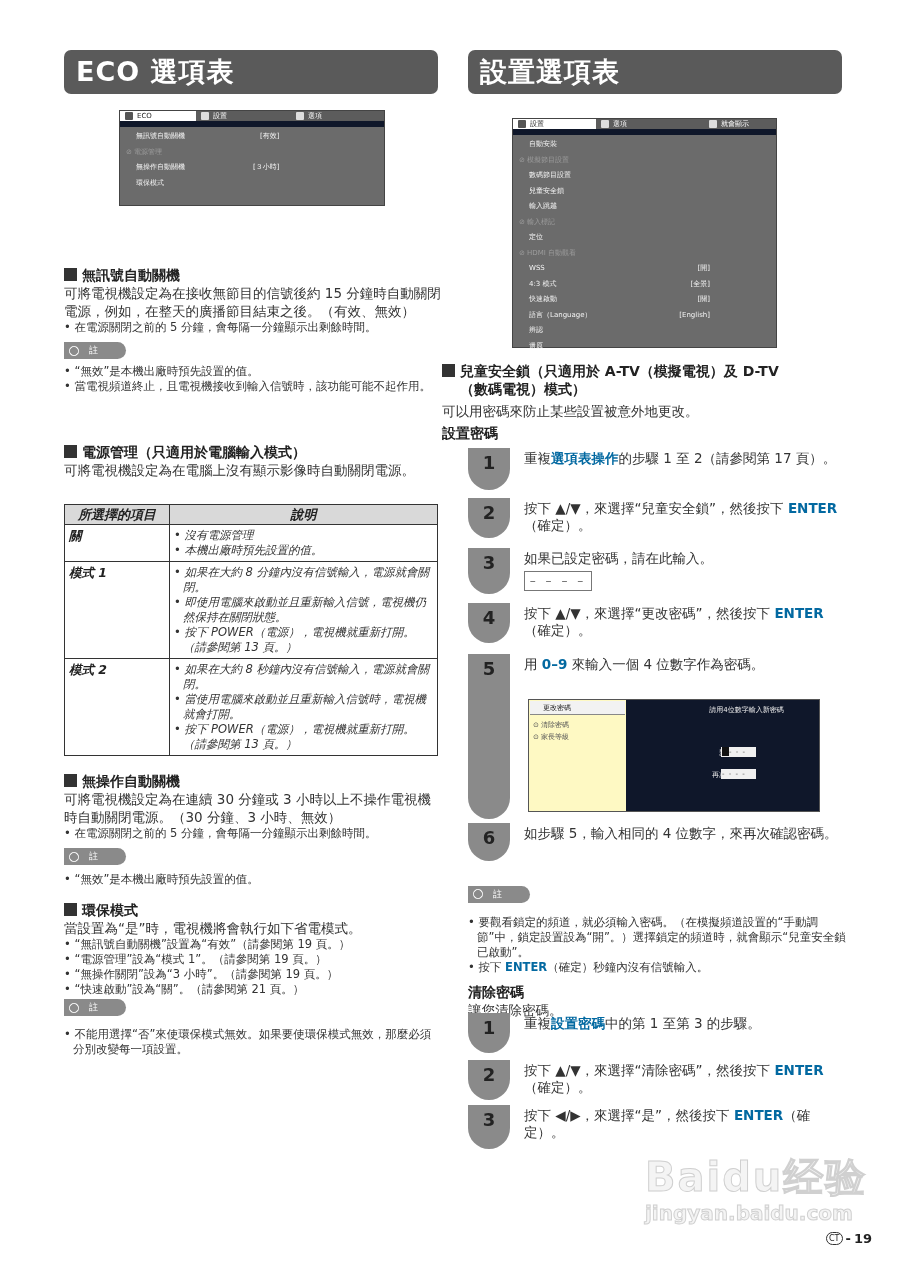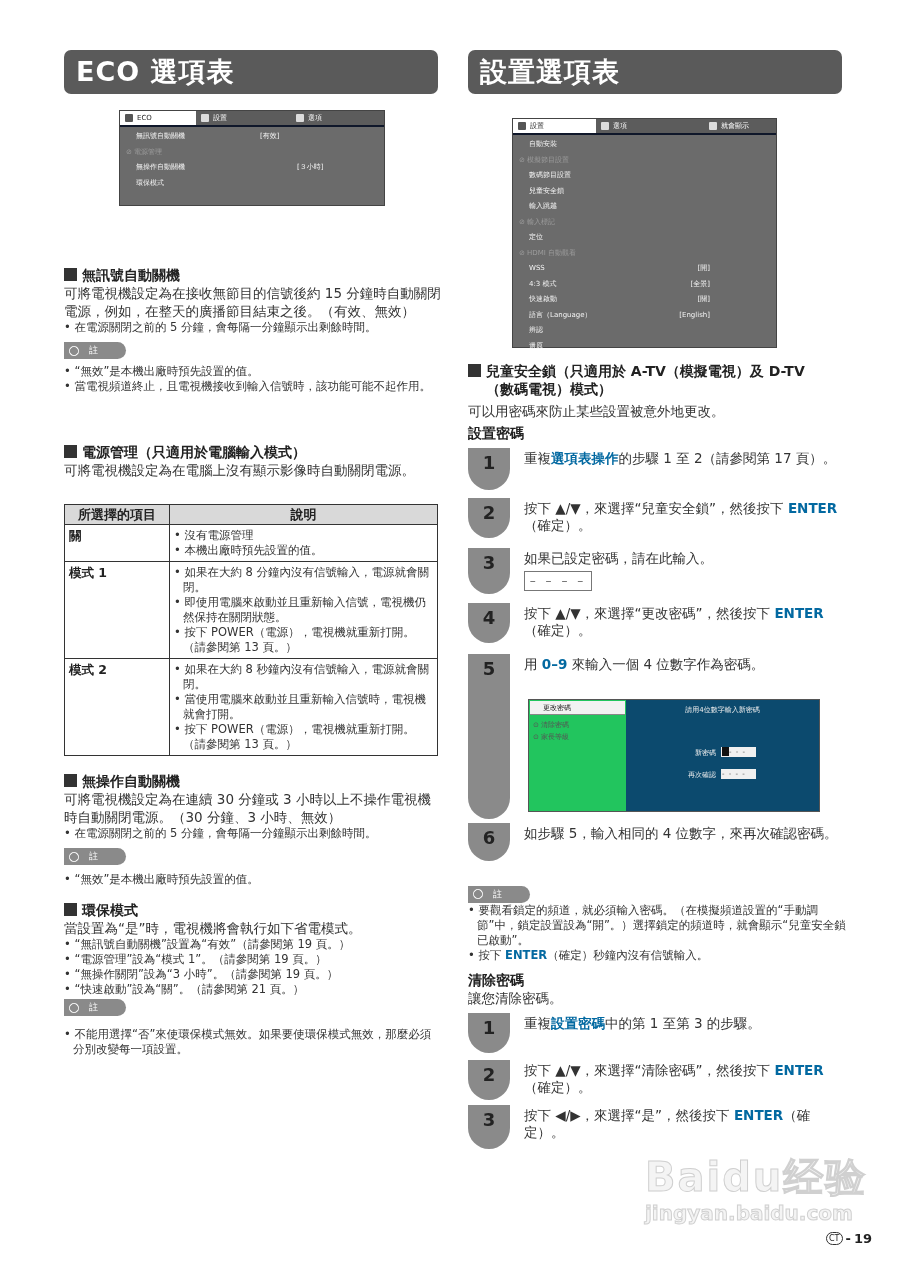--- a/index.html
+++ b/index.html
@@ -11,21 +11,21 @@
   .col-right { left: 468px; width: 374px; }
 
   .page-title {
     background: #5a5a5a; color: #fff; border-radius: 7px;
     height: 44px; line-height: 44px; padding-left: 12px;
     font-size: 27px; font-weight: bold; letter-spacing: 1px;
   }
 
   
   .tv-menu { position: absolute; background: #6b6b6b; border: 1px solid #444; }
-  .tv-tabs { display: flex; height: 16px; background: #5c5c5c; border-bottom: 2px solid #0f172a; font-size: 7px; color: #fff; }
+  .tv-tabs { display: flex; height: 16px; background: #5c5c5c; border-bottom: 6px solid #0f172a; font-size: 7px; color: #fff; }
   .tv-tab { display: flex; align-items: center; padding-left: 5px; gap: 4px; }
   .tv-tab.active { background: #fff; color: #222; }
   .tv-tab .ic { display: inline-block; width: 8px; height: 8px; background: #ddd; border-radius: 1px; }
   .tv-tab.active .ic { background: #555; }
   .tv-rows { padding: 2px 0; }
   .tv-row { position: relative; height: 15.5px; line-height: 15.5px; font-size: 7px; color: #f4f4f4; padding-left: 16px; }
   .tv-row.disabled { color: #9c9c9c; padding-left: 6px; }
   .tv-row .val { position: absolute; top: 0; }
 
   
@@ -37,42 +37,42 @@
   .bold { font-weight: bold; color: #0369a1; }
 
   .note-pill {
     display: inline-flex; align-items: center; gap: 10px;
     width: 62px; height: 17px; background: #8a8a8a; border-radius: 0 9px 9px 0;
     padding-left: 5px; color: #fff; font-size: 9px;
   }
   .clip { width: 10px; height: 10px; border: 1.5px solid #fff; border-radius: 5px; transform: rotate(-40deg); }
 
   
-  table.pm { border-collapse: collapse; width: 374px; font-size: 12px; }
+  table.pm { border-collapse: collapse; width: 374px; font-size: 12px; font-style: italic; }
   table.pm th { background: #d9d9d9; border: 1.5px solid #333; height: 20px; font-size: 13px; font-weight: bold; color: #222; }
   table.pm td { border: 1.5px solid #333; vertical-align: top; padding: 3px 4px; line-height: 15px; }
   table.pm td.item { font-weight: bold; color: #222; width: 105px; font-size: 12.5px; }
 
   
   .step { position: absolute; left: 0; width: 374px; }
   .step-badge {
     position: absolute; left: 0; top: 0; width: 42px; background: #8a8a8a;
     border-radius: 0 0 21px 21px; color: #222; font-weight: bold; font-size: 18px;
     text-align: center; padding-top: 4px;
   }
   .step-text { position: absolute; left: 56px; right: 0; top: 0; font-size: 13.5px; line-height: 17px; color: #333; }
 
   .pw-box { display: inline-block; border: 1px solid #777; width: 68px; height: 20px; line-height: 18px; font-size: 12px; letter-spacing: 3px; text-align: center; color: #666; margin-top: 4px; }
 
   
   .cp-screen { position: absolute; left: 60px; top: 45px; width: 292px; height: 113px; border: 1px solid #555; display: flex; }
-  .cp-left { width: 97px; background: #22c55e; }
+  .cp-left { width: 97px; background: #fef9c3; }
   .cp-left .sel { background: #f2f2f2; margin: 1px; height: 14px; line-height: 14px; font-size: 7px; padding-left: 13px; color: #222; border-bottom: 1px solid #888; }
   .cp-left .opt { font-size: 7px; color: #555; padding-left: 4px; line-height: 12px; }
-  .cp-right { flex: 1; background: #0c4a6e; position: relative; color: #eee; font-size: 7px; }
+  .cp-right { flex: 1; background: #0f172a; position: relative; color: #eee; font-size: 7px; padding-left: 24px; }
   .cp-right .prompt { position: absolute; top: 5px; width: 100%; text-align: center; }
   .cp-right .lbl { position: absolute; text-align: right; width: 90px; }
   .cp-right .fld { position: absolute; left: 95px; width: 35px; height: 10px; background: #f0f0f0; color: #555; font-size: 7px; line-height: 10px; letter-spacing: 1px; padding-left: 1px; }
   .cp-right .cursor { display: inline-block; width: 7px; height: 9px; background: #111; vertical-align: top; }
 
   .footer { position: absolute; right: 34px; top: 1231px; font-size: 13px; font-weight: bold; color: #222; display: flex; align-items: center; gap: 3px; }
   .ct { display: inline-block; border: 1px solid #333; border-radius: 7px; font-size: 8px; font-weight: normal; padding: 0 2px; line-height: 11px; }
 
   .watermark { position: absolute; left: 645px; top: 1150px; color: #e2e2e2; font-weight: bold; }
   .watermark .wm1 { font-size: 40px; letter-spacing: 2px; -webkit-text-stroke: 1px #d0d0d0; color: #f4f4f4; }
@@ -96,21 +96,21 @@
         <span>設置</span>
       </div>
     <div class="tv-tab" style="flex:1;">
         <span class="ic"></span>
         <span>選項</span>
       </div>
   </div>
   <div class="tv-rows">
     <div class="tv-row"><span>無訊號自動關機</span><span class="val" style="left:140px;">[有效]</span></div>
     <div class="tv-row disabled">⊘ <span>電源管理</span></div>
-    <div class="tv-row"><span>無操作自動關機</span><span class="val" style="left:133px;margin-left:44px;">[３小時]</span></div>
+    <div class="tv-row"><span>無操作自動關機</span><span class="val" style="left:133px;">[３小時]</span></div>
     <div class="tv-row"><span>環保模式</span></div>
   </div>
 </div>
 
 <div style="position:absolute; left:64px; top:266px; width:378px;">
   <div class="sec-h">
       <span class="sq"></span>
       <span>無訊號自動關機</span>
     </div>
   <div class="body-t">可將電視機設定為在接收無節目的信號後約 15 分鐘時自動關閉電源，例如，在整天的廣播節目結束之後。（有效、無效）</div>
@@ -232,21 +232,21 @@
     <div class="tv-row disabled">⊘ <span>HDMI 自動觀看</span></div>
     <div class="tv-row"><span>WSS</span><span class="val" style="right:66px;">[開]</span></div>
     <div class="tv-row"><span>4:3 模式</span><span class="val" style="right:66px;margin-left:32px;">[全景]</span></div>
     <div class="tv-row"><span>快速啟動</span><span class="val" style="right:66px;">[關]</span></div>
     <div class="tv-row"><span>語言（Language）</span><span class="val" style="right:66px;">[English]</span></div>
     <div class="tv-row"><span>辨認</span></div>
     <div class="tv-row"><span>還原</span></div>
   </div>
 </div>
 
-<div style="position:absolute; left:468px; top:362px; width:380px;">
+<div style="position:absolute; left:442px; top:362px; width:380px;">
   <div class="sec-h">
       <span class="sq"></span>
       <span><span>兒童安全鎖（只適用於 A-TV（模擬電視）及 D-TV</span><br><span>（數碼電視）模式）</span></span>
     </div>
   <div class="body-t" style="margin-top:4px;">可以用密碼來防止某些設置被意外地更改。</div>
   <div class="sec-h" style="margin-top:4px;">設置密碼</div>
 </div>
 
 <div style="position:absolute; left:468px; top:448px; width:374px; height:420px;">
   <div class="step" style="top:0;">
@@ -287,21 +287,21 @@
     <div class="step-badge" style="height:38px;">6</div>
     <div class="step-text" style="top:2px;">如步驟 5，輸入相同的 4 位數字，來再次確認密碼。</div>
   </div>
 </div>
 
 <div style="position:absolute; left:468px; top:884px; width:380px;">
   <div class="note-pill">
       <span class="clip"></span>
       <span>註</span>
     </div>
-  <div class="bul" style="margin-top:0;">要觀看鎖定的頻道，就必須輸入密碼。（在模擬頻道設置的“手動調節”中，鎖定設置設為“開”。）選擇鎖定的頻道時，就會顯示“兒童安全鎖已啟動”。</div>
+  <div class="bul" style="margin-top:12px;">要觀看鎖定的頻道，就必須輸入密碼。（在模擬頻道設置的“手動調節”中，鎖定設置設為“開”。）選擇鎖定的頻道時，就會顯示“兒童安全鎖已啟動”。</div>
   <div class="bul"><span>按下 </span><span class="bold">ENTER</span><span>（確定）秒鐘內沒有信號輸入。</span></div>
   <div class="sec-h" style="margin-top:8px;">清除密碼</div>
   <div class="body-t">讓您清除密碼。</div>
 </div>
 
 <div style="position:absolute; left:468px; top:1013px; width:374px; height:140px;">
   <div class="step" style="top:0;">
     <div class="step-badge" style="height:40px;">1</div>
     <div class="step-text" style="top:2px;"><span>重複</span><span class="bold">設置密碼</span><span>中的第 1 至第 3 的步驟。</span></div>
   </div>

